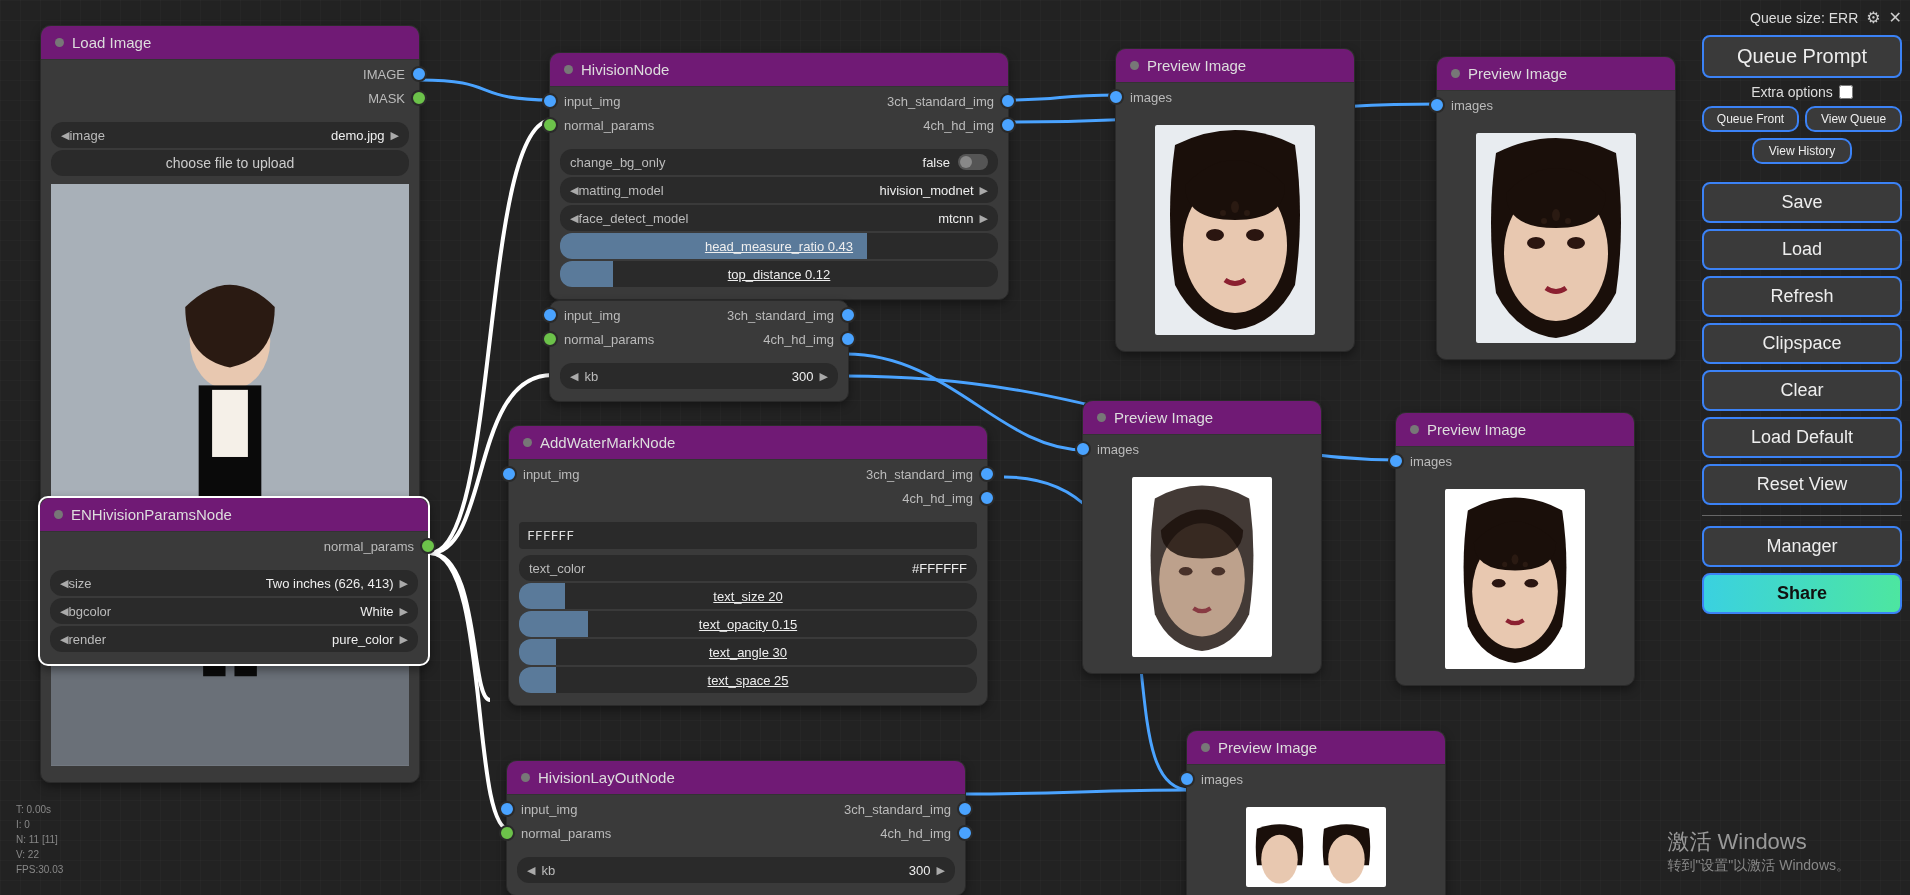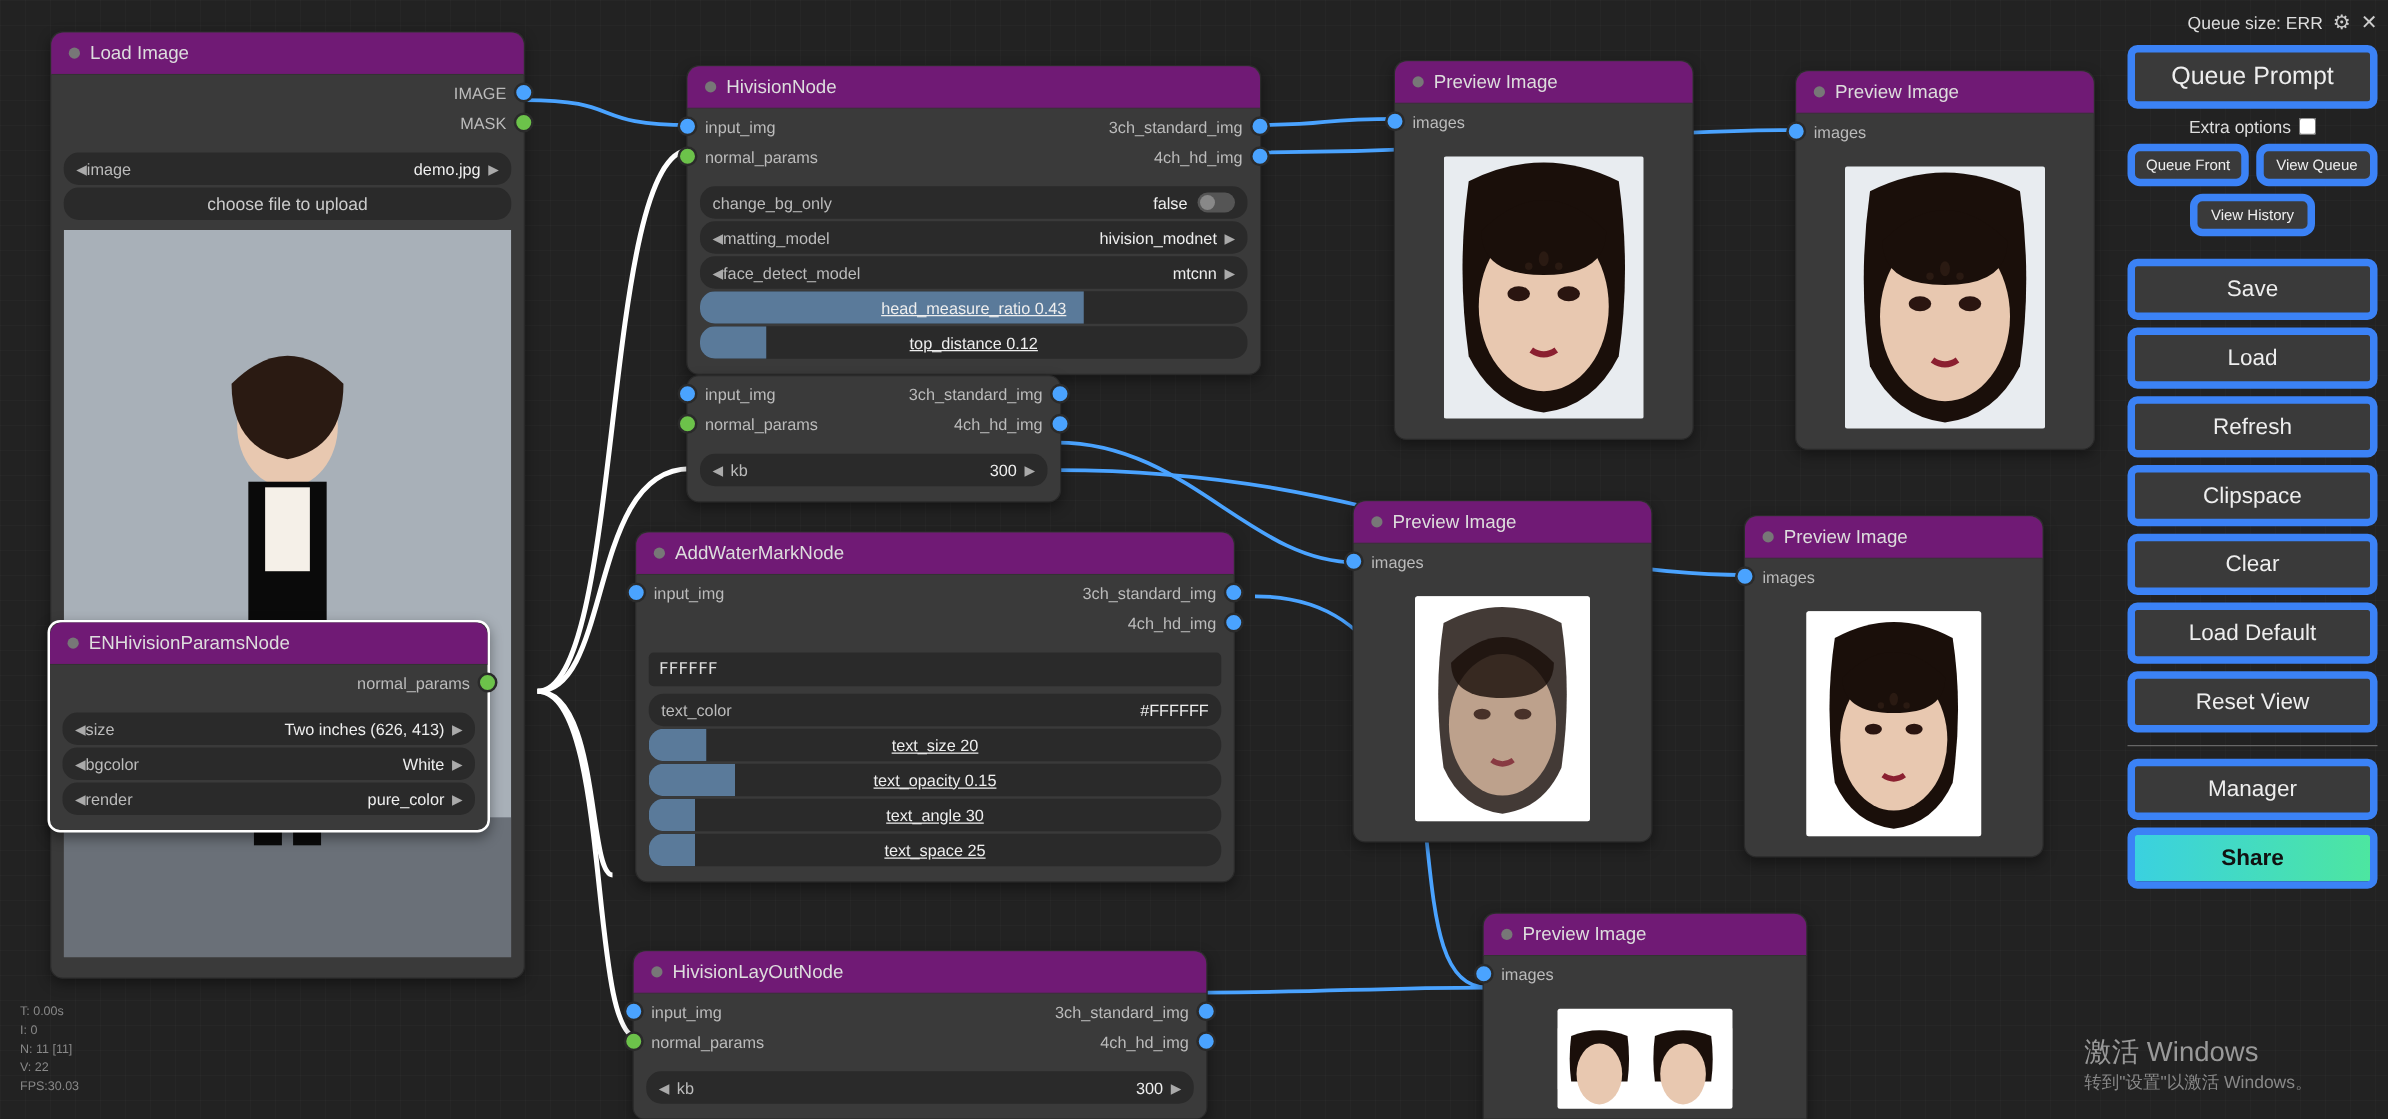--- a/index.html
+++ b/index.html
@@ -85,21 +85,21 @@
 
 
 .sidebar {
   position:absolute; right:8px; top:8px; width:200px;
   display:flex; flex-direction:column; gap:6px; z-index:20;
   color:#ddd;
 }
 .sidebar-top { display:flex; align-items:center; justify-content:flex-end; gap:8px; font-size:14px; padding-bottom:2px; }
 .sidebar-top .gear, .sidebar-top .close { cursor:pointer; color:#ccc; font-size:16px; }
 .side-btn {
-  background:#3a3a3a; border:6px solid #3b82f6; border-radius:8px;
+  background:#3a3a3a; border:2px solid #3b82f6; border-radius:8px;
   padding:8px 0; text-align:center; font-size:18px; color:#eee; cursor:pointer;
 }
 .side-btn.big { font-size:20px; font-weight:500; }
 .side-row { display:flex; gap:6px; }
 .side-row .side-btn { flex:1; font-size:12px; padding:4px 0; border-radius:10px; }
 .side-extra { display:flex; align-items:center; justify-content:center; gap:6px; font-size:14px; }
 .side-extra input { width:14px; height:14px; }
 .side-hr { border:none; border-top:1px solid #666; margin:4px 0; }
 .side-btn.share {
   background: linear-gradient(90deg, #3ad1e0, #4de6a0);
@@ -169,21 +169,21 @@
         <rect x="66" y="90" width="28" height="60" fill="#0a0a0a"></rect>
         <rect x="72" y="92" width="16" height="30" fill="#f5f0e8"></rect>
         <rect x="68" y="150" width="10" height="70" fill="#0a0a0a"></rect>
         <rect x="82" y="150" width="10" height="70" fill="#0a0a0a"></rect>
         <rect x="52" y="140" width="22" height="26" fill="#1a0a00" rx="2"></rect>
       </svg>
     </div>
   </div>
 </div>
 
-<div class="node selected" style="left:38px; top:496px; width:354px;">
+<div class="node selected" style="left:38px; top:496px; width:392px;">
   <div class="node-header">
     <span class="dot"></span>
     <span class="node-title">ENHivisionParamsNode</span>
   </div>
   <div class="slots">
     <div class="slot-row">
           <span class="slot-out">
             <span>normal_params</span>
             <span class="port green"></span>
           </span>

